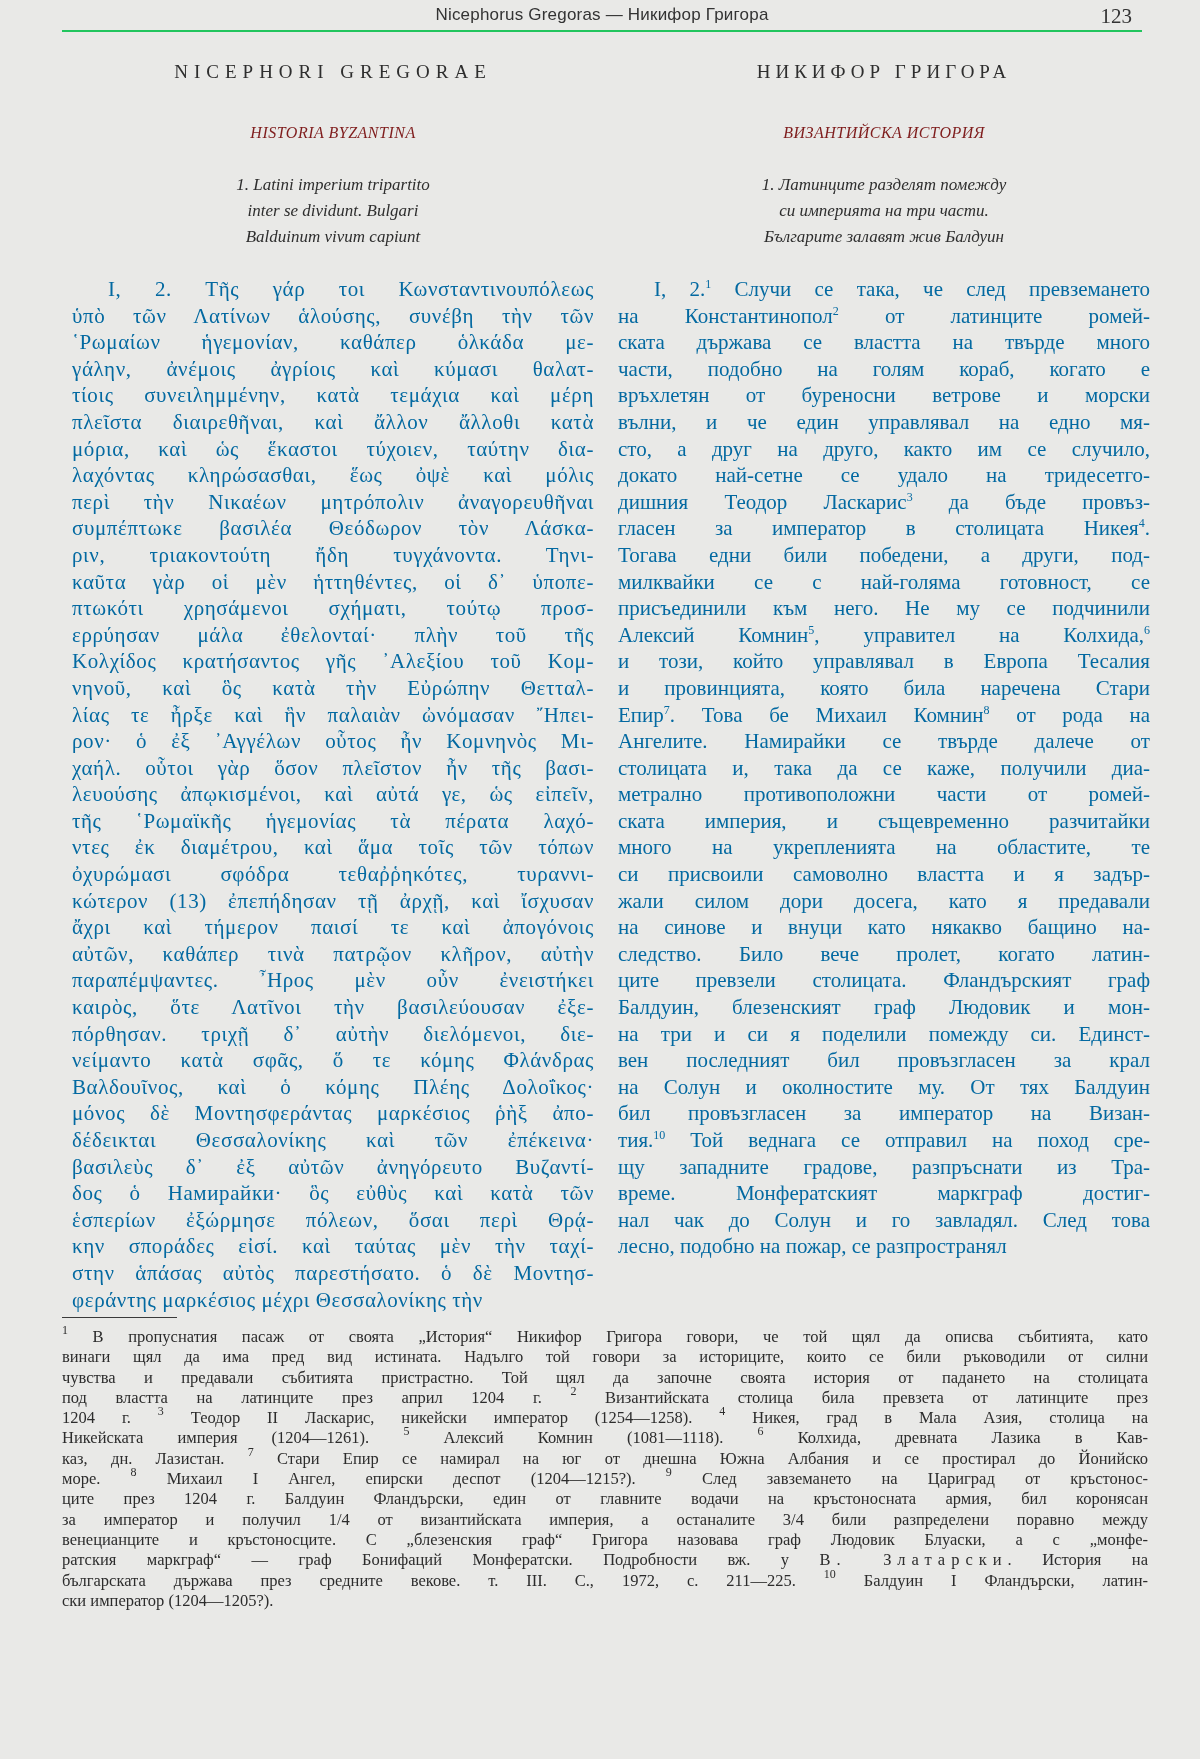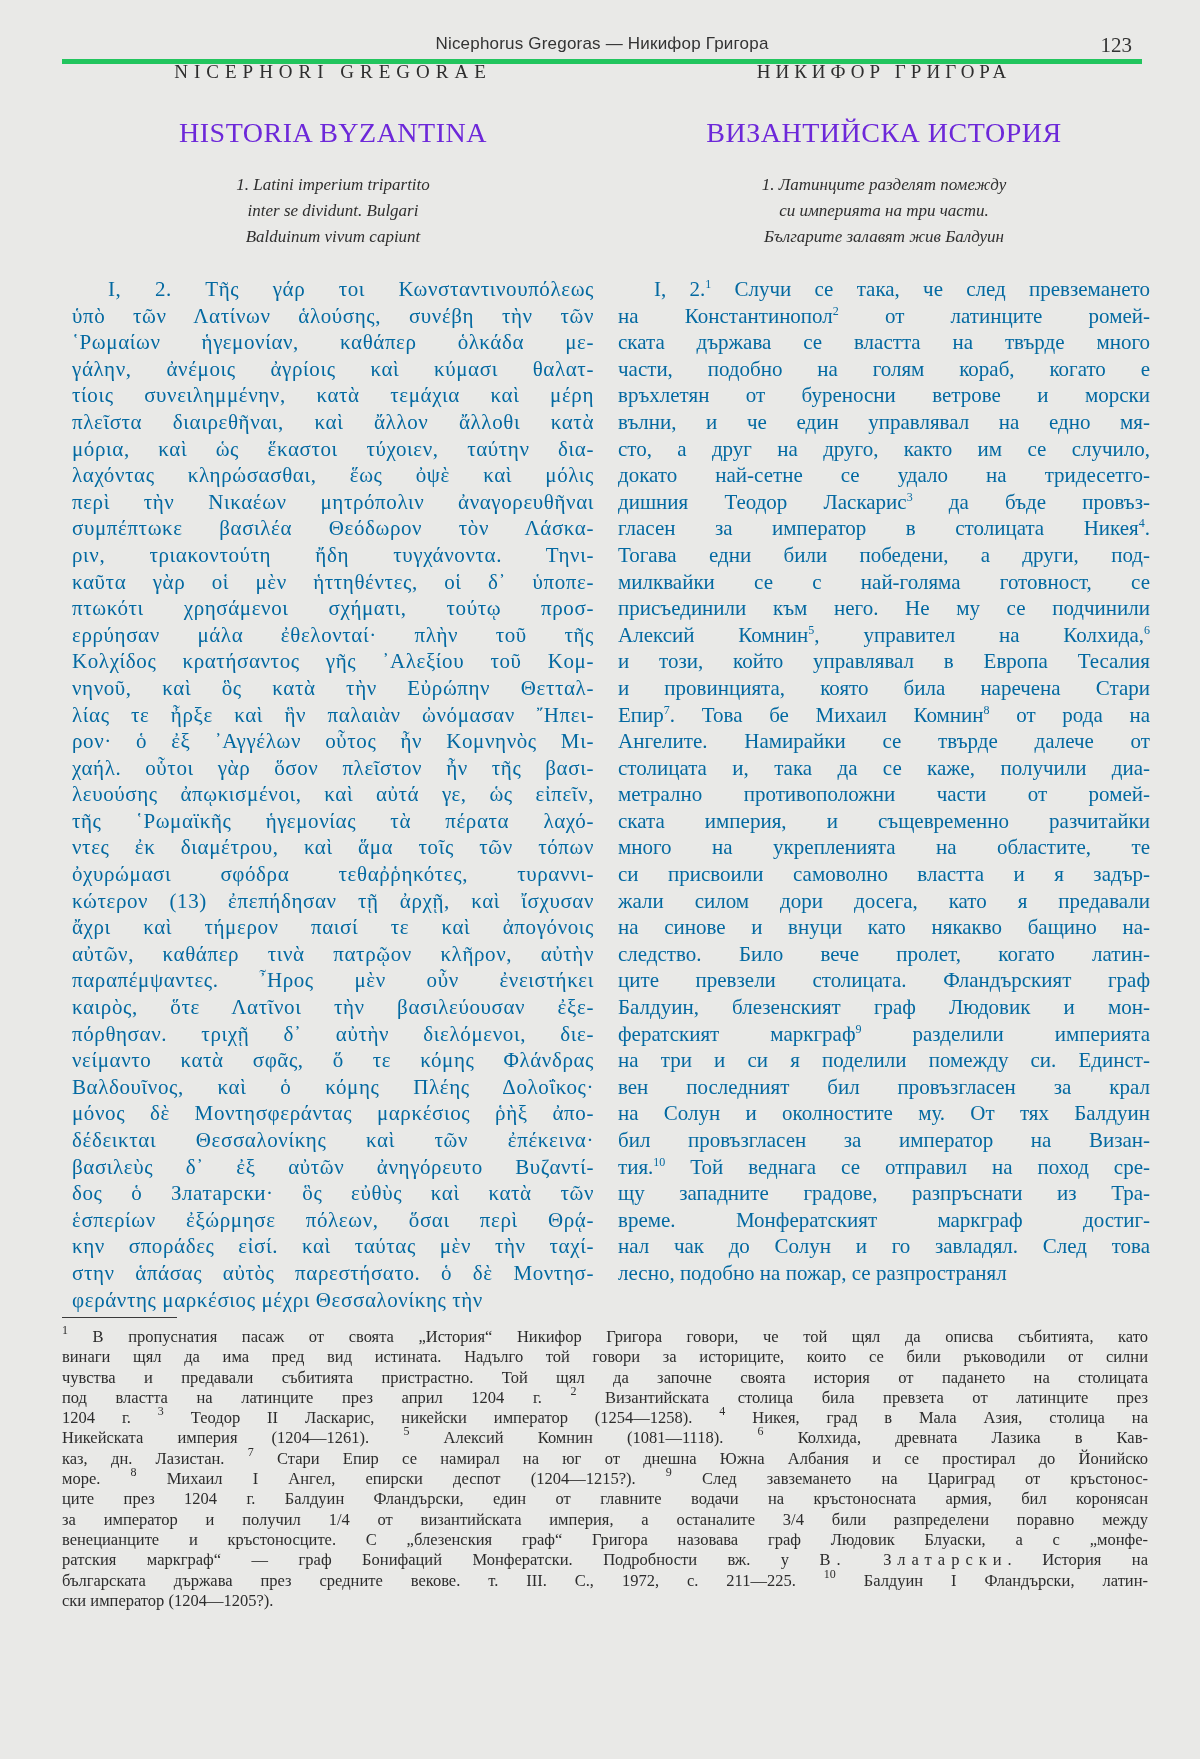--- a/index.html
+++ b/index.html
@@ -15,22 +15,21 @@
     .page {
       position: absolute;
       left: 0; top: 0;
       width: 1200px; height: 1759px;
     }
     .running-head {
       position: absolute;
       left: 62px; top: 2px;
       width: 1080px;
       height: 28px;
-      border-bottom: 5px solid #22c55e;
-      margin-top: 29px;
+      border-bottom: 2px solid #22c55e;
     }
     .running-title {
       position: absolute;
       left: 0; right: 0;
       top: 3px;
       text-align: center;
       font-family: "Liberation Sans", "DejaVu Sans", sans-serif;
       font-size: 17px;
       letter-spacing: 0.2px;
       color: #333;
@@ -55,26 +54,27 @@
       letter-spacing: 6px;
       margin: 0;
       height: 40px;
       line-height: 40px;
       font-weight: normal;
       color: #2e2e2e;
     }
     .col-right .work-title { letter-spacing: 5px; }
     .subtitle {
       text-align: center;
-      font-size: 28px;
+      font-size: 16px;
       margin: 24px 0 0 0;
       line-height: 34px;
       font-weight: normal;
       letter-spacing: 0.5px;
-      color: #6d28d9;
+      color: #7f1d1d;
+      font-style: italic;
     }
     .section-heading {
       text-align: center;
       font-style: italic;
       font-size: 17px;
       line-height: 26px;
       margin: 22px auto 0 auto;
       width: 340px;
       color: #2e2e2e;
     }
@@ -170,21 +170,21 @@
         <span class="line">ἄχρι καὶ τήμερον παισί τε καὶ ἀπογόνοις</span>
         <span class="line">αὐτῶν, καθάπερ τινὰ πατρῷον κλῆρον, αὐτὴν</span>
         <span class="line">παραπέμψαντες. ῏Ηρος μὲν οὖν ἐνειστήκει</span>
         <span class="line">καιρὸς, ὅτε Λατῖνοι τὴν βασιλεύουσαν ἐξε-</span>
         <span class="line">πόρθησαν. τριχῇ δ᾿ αὐτὴν διελόμενοι, διε-</span>
         <span class="line">νείμαντο κατὰ σφᾶς, ὅ τε κόμης Φλάνδρας</span>
         <span class="line">Βαλδουῖνος, καὶ ὁ κόμης Πλέης Δολοΐκος·</span>
         <span class="line">μόνος δὲ Μοντησφεράντας μαρκέσιος ῥὴξ ἀπο-</span>
         <span class="line">δέδεικται Θεσσαλονίκης καὶ τῶν ἐπέκεινα·</span>
         <span class="line">βασιλεὺς δ᾿ ἐξ αὐτῶν ἀνηγόρευτο Βυζαντί-</span>
-        <span class="line">δος ὁ Златарски· ὃς εὐθὺς καὶ κατὰ τῶν</span>
+        <span class="line">δος ὁ Намирайки· ὃς εὐθὺς καὶ κατὰ τῶν</span>
         <span class="line">ἑσπερίων ἐξώρμησε πόλεων, ὅσαι περὶ Θρᾴ-</span>
         <span class="line">κην σποράδες εἰσί. καὶ ταύτας μὲν τὴν ταχί-</span>
         <span class="line">στην ἁπάσας αὐτὸς παρεστήσατο. ὁ δὲ Μοντησ-</span>
         <span class="line last">φεράντης μαρκέσιος μέχρι Θεσσαλονίκης τὴν</span>
       </div>
   </div>
 
   <div class="col col-right">
     <h1 class="work-title">НИКИФОР ГРИГОРА</h1>
     <h2 class="subtitle">ВИЗАНТИЙСКА ИСТОРИЯ</h2>
@@ -215,21 +215,20 @@
         <span class="line">столицата и, така да се каже, получили диа-</span>
         <span class="line">метрално противоположни части от ромей-</span>
         <span class="line">ската империя, и същевременно разчитайки</span>
         <span class="line">много на укрепленията на областите, те</span>
         <span class="line">си присвоили самоволно властта и я задър-</span>
         <span class="line">жали силом дори досега, като я предавали</span>
         <span class="line">на синове и внуци като някакво бащино на-</span>
         <span class="line">следство. Било вече пролет, когато латин-</span>
         <span class="line">ците превзели столицата. Фландърският граф</span>
         <span class="line">Балдуин, блезенският граф Людовик и мон-</span>
-        <span class="line">фератският маркграф<sup>9</sup> разделили империята</span>
         <span class="line">на три и си я поделили помежду си. Единст-</span>
         <span class="line">вен последният бил провъзгласен за крал</span>
         <span class="line">на Солун и околностите му. От тях Балдуин</span>
         <span class="line">бил провъзгласен за император на Визан-</span>
         <span class="line">тия.<sup>10</sup> Той веднага се отправил на поход сре-</span>
         <span class="line">щу западните градове, разпръснати из Тра-</span>
         <span class="line">време. Монфератският маркграф достиг-</span>
         <span class="line">нал чак до Солун и го завладял. След това</span>
         <span class="line last">лесно, подобно на пожар, се разпространял</span>
       </div>

